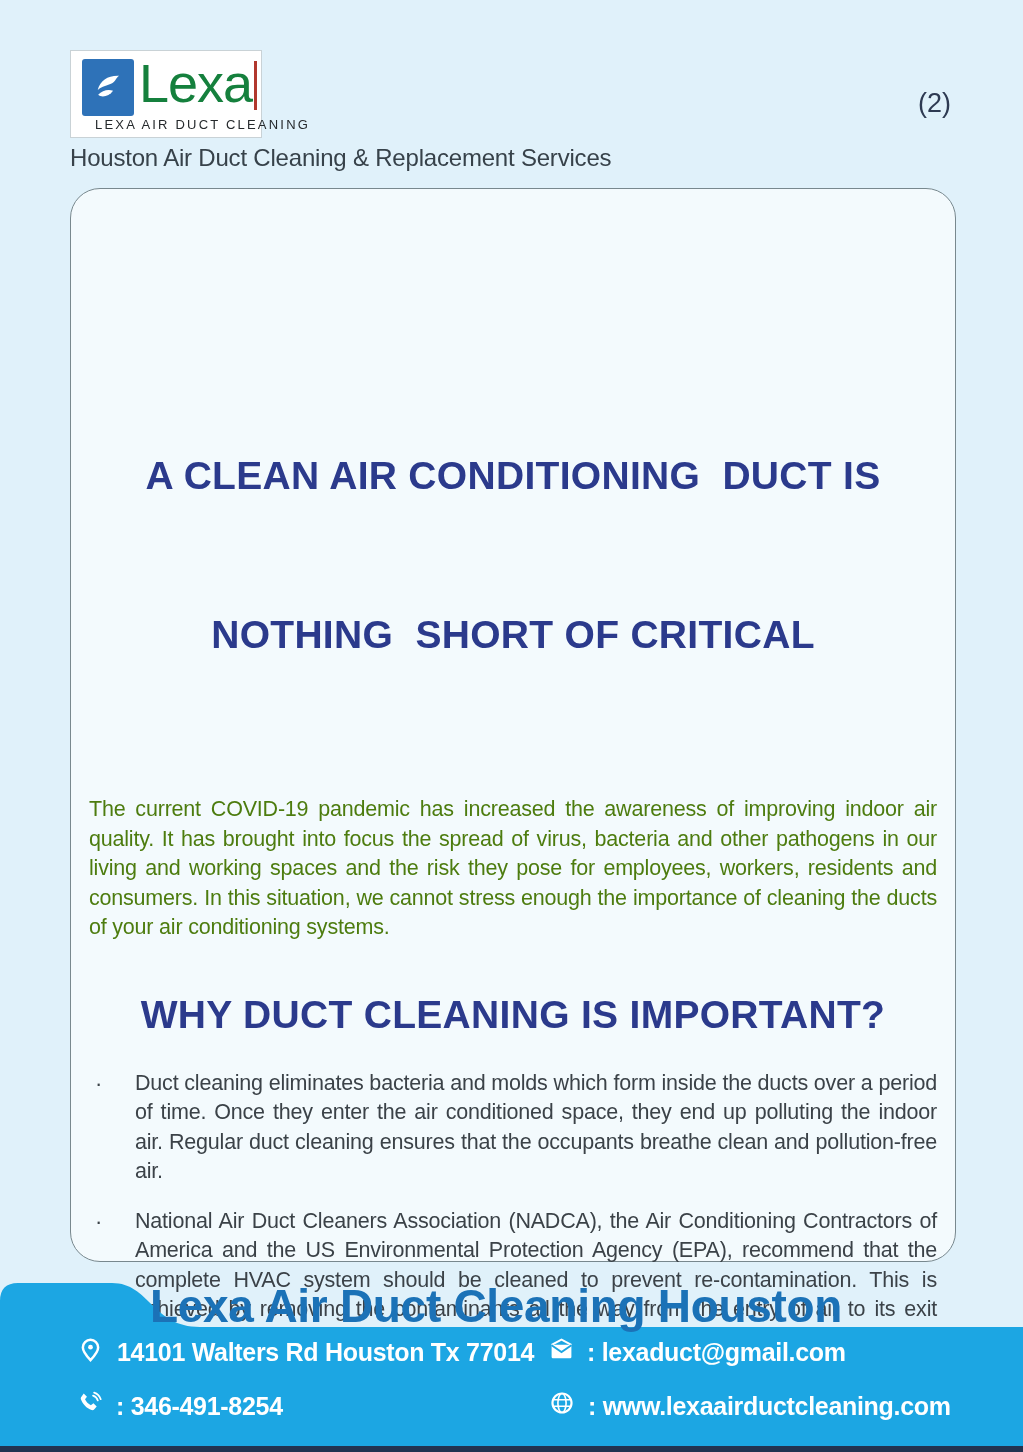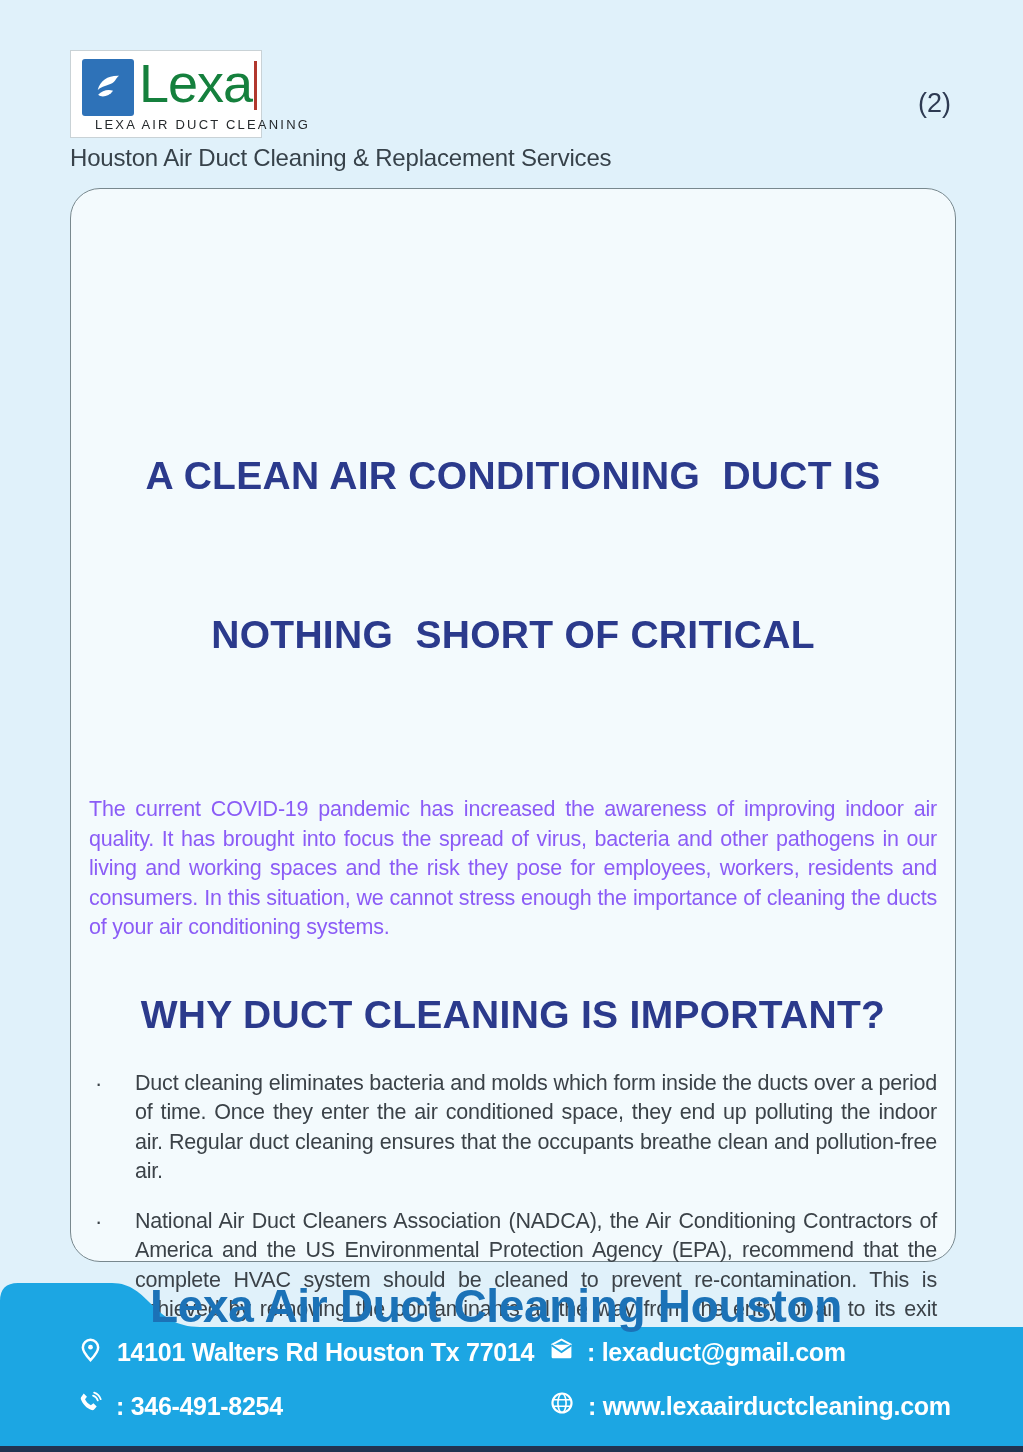--- a/index.html
+++ b/index.html
@@ -41,21 +41,21 @@
     position:absolute;left:70px;top:188px;width:886px;height:1074px;
     background:#f3fafd;border:1px solid #78888e;border-radius:30px;
     box-sizing:border-box;padding:16px 18px;
   }
   .card-title{
     margin-top:138px;text-align:center;color:#2b3a8c;font-weight:bold;
     font-size:39px;line-height:53px;letter-spacing:0.3px;white-space:pre-wrap;
   }
   .intro{
     margin-top:28px;font-size:21.5px;line-height:29.5px;text-align:justify;
-    color:#8b5cf6;letter-spacing:-0.2px;
+    color:#4d7c0f;letter-spacing:-0.2px;
   }
   .section-heading{
     margin-top:50px;text-align:center;color:#2b3a8c;font-weight:bold;
     font-size:39px;letter-spacing:0.3px;white-space:pre-wrap;
   }
   .bullet-list{
     list-style:none;margin:32px 0 0 0;padding:0;
   }
   .bullet-item{
     position:relative;padding-left:46px;margin-bottom:20px;

